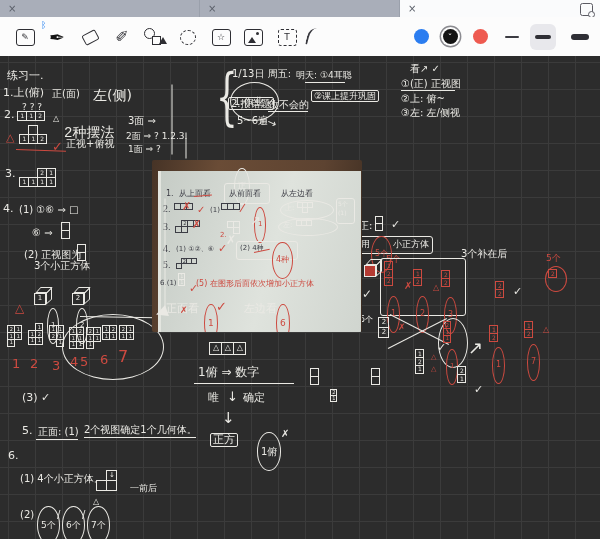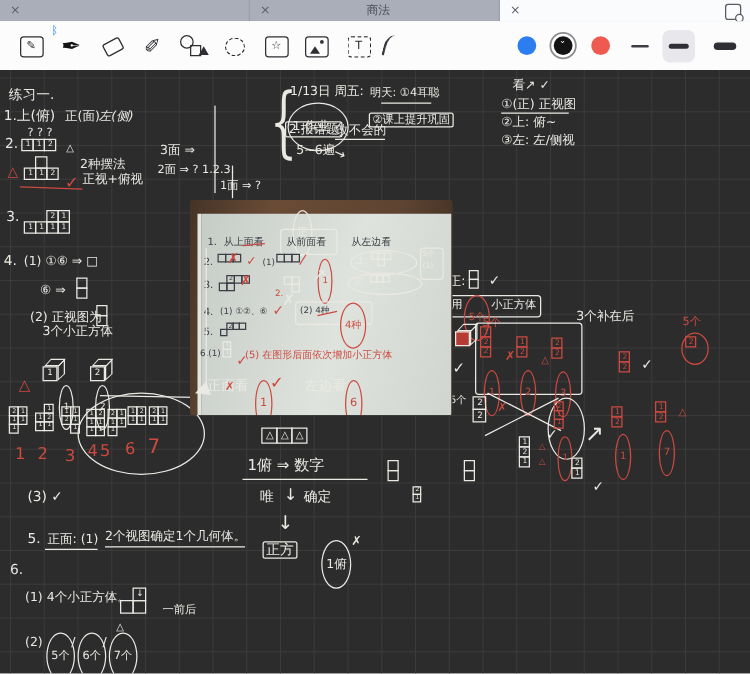--- a/index.html
+++ b/index.html
@@ -89,21 +89,20 @@
 </head>
 <body>
 
 <div id="app">
   <div id="tabbar">
       <div class="tab">
         <span class="close">×</span>
       </div>
       <div class="tab">
         <span class="close">×</span>
-        <span class="title">商法</span>
       </div>
       <div class="tab active">
         <span class="close">×</span>
       </div>
       <span id="pagepanel"></span>
     </div>
   <div id="toolbar">
       <div class="tool" style="left: 25px;">
         <span class="frame">
           <span style="font-size:9px">✎</span>
@@ -154,21 +153,21 @@
         <span class="s-medium"></span>
       </div>
       <div class="stroke-wrap" style="left: 580px;">
         <span class="s-thick"></span>
       </div>
     </div>
   <div id="canvas">
       <div class="ink c-w" style="left: 7px; top: 14px; font-size: 11px;">练习一.</div>
       <div class="ink c-w" style="left: 3px; top: 31px; font-size: 11px;">1.上(俯)</div>
       <div class="ink c-w" style="left: 52px; top: 32px; font-size: 10px;">正(面)</div>
-      <div class="ink c-w" style="left: 79px; top: 32px; font-size: 10px; font-style: italic;">左(侧)</div>
+      <div class="ink c-w" style="left: 93px; top: 32px; font-size: 14px;">左(侧)</div>
       <div class="ink c-w" style="left: 4px; top: 53px; font-size: 11px;">2.</div>
       <div class="ink c-w" style="left: 22px; top: 46px; font-size: 9px;">? ? ?</div>
       <div class="ink c-w" style="left: 18px; top: 56px;">
         <div class="cr">
           <span class="cc" style="width: 10px; height: 10px; font-size: 6px;">1</span>
           <span class="cc" style="width: 10px; height: 10px; font-size: 6px;">1</span>
           <span class="cc" style="width: 10px; height: 10px; font-size: 6px;">2</span>
         </div>
       </div>
       <div class="ink c-w" style="left: 53px; top: 59px; font-size: 8px;">△</div>
@@ -182,24 +181,24 @@
           <span class="cc" style="width: 10px; height: 10px; font-size: 6px;">1</span>
           <span class="cc" style="width: 10px; height: 10px; font-size: 6px;">1</span>
           <span class="cc" style="width: 10px; height: 10px; font-size: 6px;">2</span>
         </div>
       </div>
       <div class="ink c-r ln" style="left: 16px; top: 93px; transform: rotate(2deg); width: 50px;"></div>
       <div class="ink c-r" style="left: 52px; top: 84px; font-size: 13px;">✓</div>
       <div class="ink c-r" style="left: 6px; top: 76px; font-size: 11px;">△</div>
       <div class="ink c-w" style="left: 128px; top: 59px; font-size: 10px;">3面 ⇒</div>
       <div class="ink c-w" style="left: 126px; top: 75px; font-size: 9px;">2面 ⇒ ? 1.2.3.</div>
-      <div class="ink c-w" style="left: 128px; top: 88px; font-size: 9px; margin-left: 48px;">1面 ⇒ ?</div>
+      <div class="ink c-w" style="left: 128px; top: 88px; font-size: 9px;">1面 ⇒ ?</div>
       <div class="ink c-w ln" style="left: 172px; top: 28px; transform: rotate(90deg); width: 70px;"></div>
       <div class="ink c-w ln" style="left: 186px; top: 76px; transform: rotate(90deg); width: 26px;"></div>
-      <div class="ink c-w" style="left: 64px; top: 70px; font-size: 10px;">2种摆法</div>
+      <div class="ink c-w" style="left: 64px; top: 70px; font-size: 14px; font-family: Liberation Mono, monospace;">2种摆法</div>
       <div class="ink c-w" style="left: 66px; top: 82px; font-size: 10px;">正视+俯视</div>
       <div class="ink c-w" style="left: 5px; top: 112px; font-size: 11px;">3.</div>
       <div class="ink c-w" style="left: 20px; top: 113px;">
         <div class="cr">
           <span class="cc gp" style="width: 10px; height: 10px; font-size: 6px;"></span>
           <span class="cc gp" style="width: 10px; height: 10px; font-size: 6px;"></span>
           <span class="cc" style="width: 10px; height: 10px; font-size: 6px;">2</span>
           <span class="cc" style="width: 10px; height: 10px; font-size: 6px;">1</span>
         </div>
         <div class="cr">
@@ -371,21 +370,21 @@
       <div class="ink c-w br" style="left: 216px; top: 10px; font-size: 62px;">{</div>
       <div class="ink c-w" style="left: 232px; top: 12px; font-size: 10px;">1/13日 周五:</div>
       <div class="ink c-w deco-circle" style="left: 230px; top: 26px; font-size: 10px;">1.作业 ✓</div>
       <div class="ink c-w deco-box" style="left: 228px; top: 41px; font-size: 10px;">2.报错题</div>
       <div class="ink c-w" style="left: 269px; top: 43px; font-size: 10px;">改不会的</div>
       <div class="ink c-w ln" style="left: 268px; top: 55px; width: 40px;"></div>
       <div class="ink c-w" style="left: 237px; top: 59px; font-size: 10px;">5~6遍</div>
       <div class="ink c-w" style="left: 270px; top: 60px; transform: rotate(25deg); font-size: 11px;">→</div>
       <div class="ink c-w" style="left: 296px; top: 14px; font-size: 9px;">明天: ①4耳聪</div>
       <div class="ink c-w ln" style="left: 305px; top: 26px; width: 40px;"></div>
-      <div class="ink c-w deco-box" style="left: 295px; top: 34px; font-size: 9px;">②课上提升巩固</div>
+      <div class="ink c-w deco-box" style="left: 311px; top: 34px; font-size: 9px;">②课上提升巩固</div>
       <div class="ink c-w" style="left: 410px; top: 7px; font-size: 10px;">看↗ ✓</div>
       <div class="ink c-w" style="left: 401px; top: 22px; font-size: 10px;">①(正) 正视图</div>
       <div class="ink c-w ln" style="left: 401px; top: 34px; width: 54px;"></div>
       <div class="ink c-w" style="left: 401px; top: 37px; font-size: 10px;">②上: 俯~</div>
       <div class="ink c-w" style="left: 401px; top: 51px; font-size: 10px;">③左: 左/侧视</div>
       <div class="ink c-w" style="left: 350px; top: 164px; font-size: 10px;">①正:</div>
       <div class="ink c-w" style="left: 376px; top: 161px;">
         <div class="cr">
           <span class="cc" style="width: 8px; height: 8px; font-size: 5px;"></span>
         </div>

